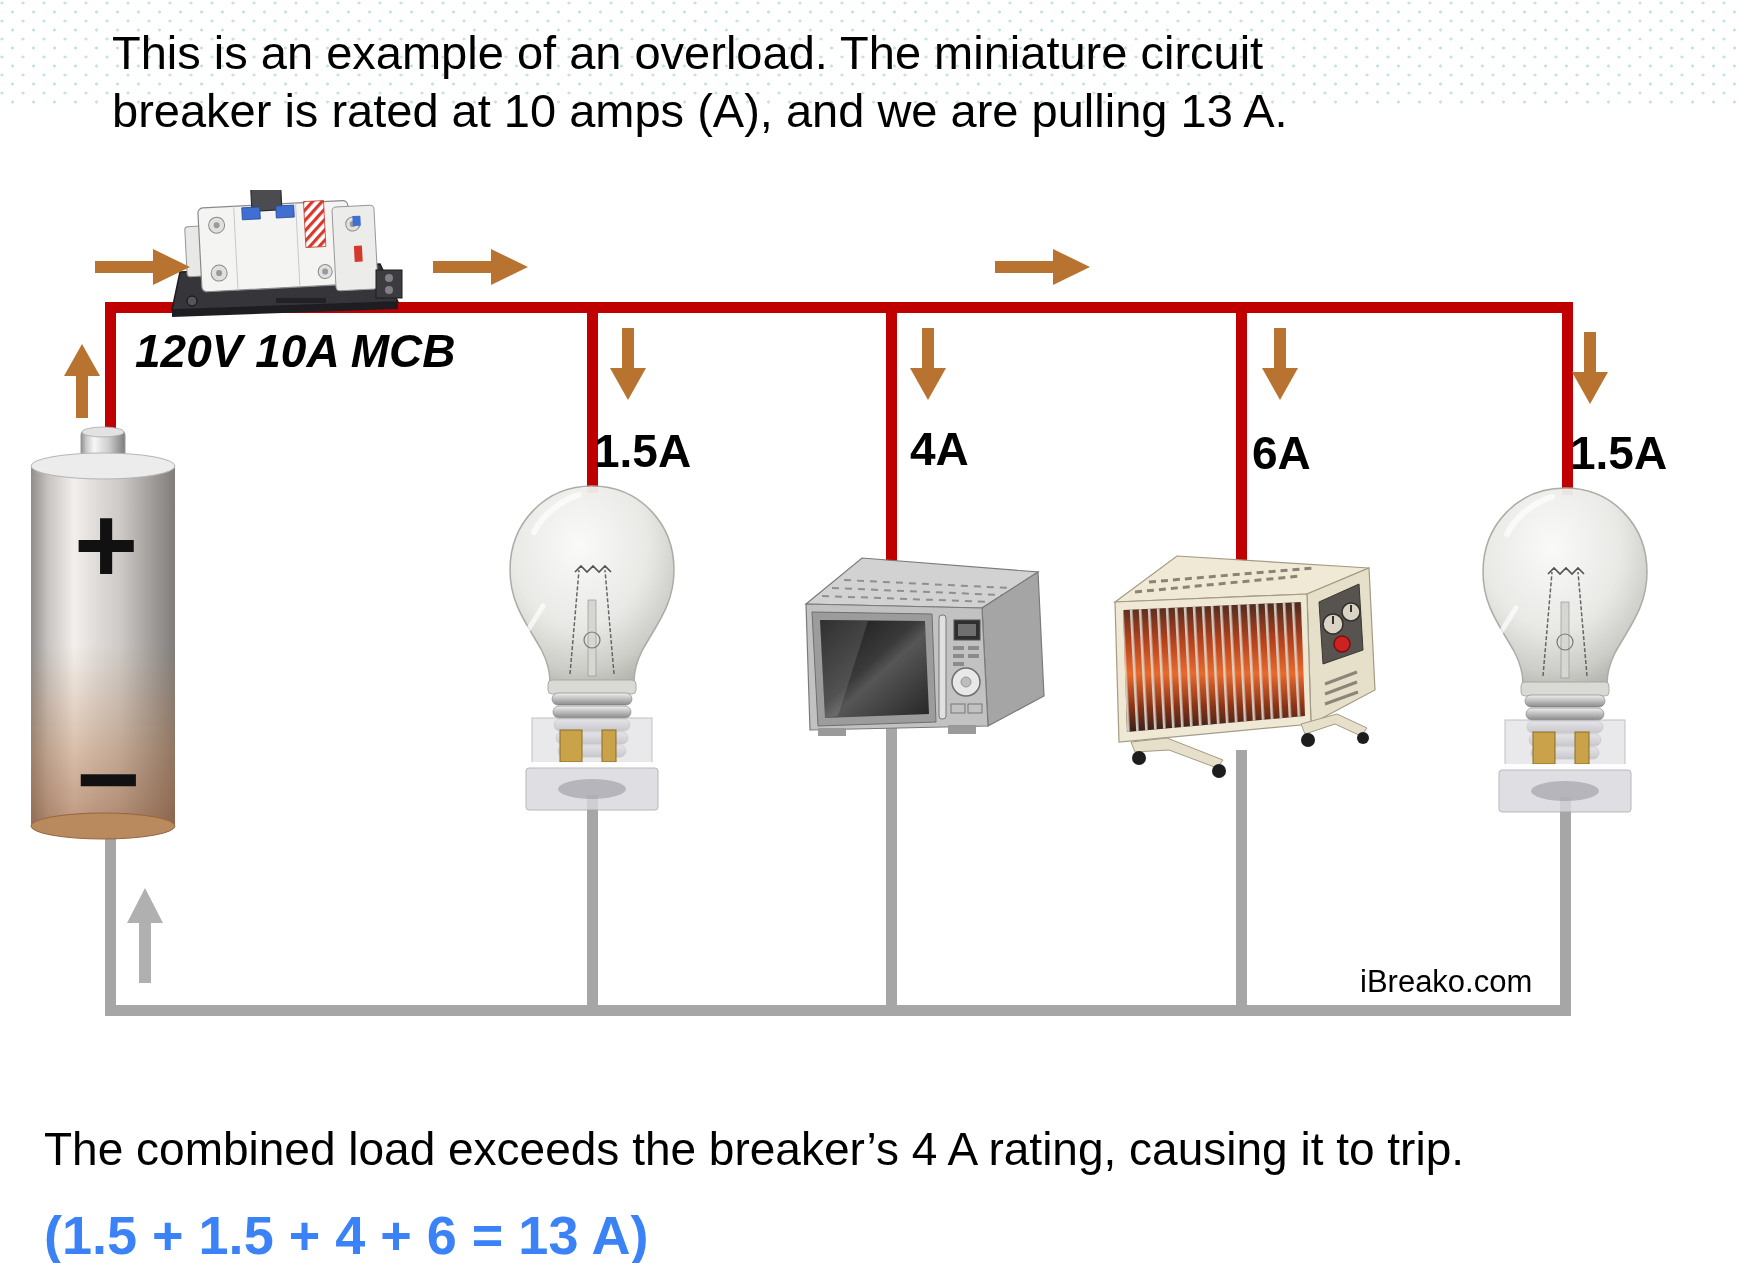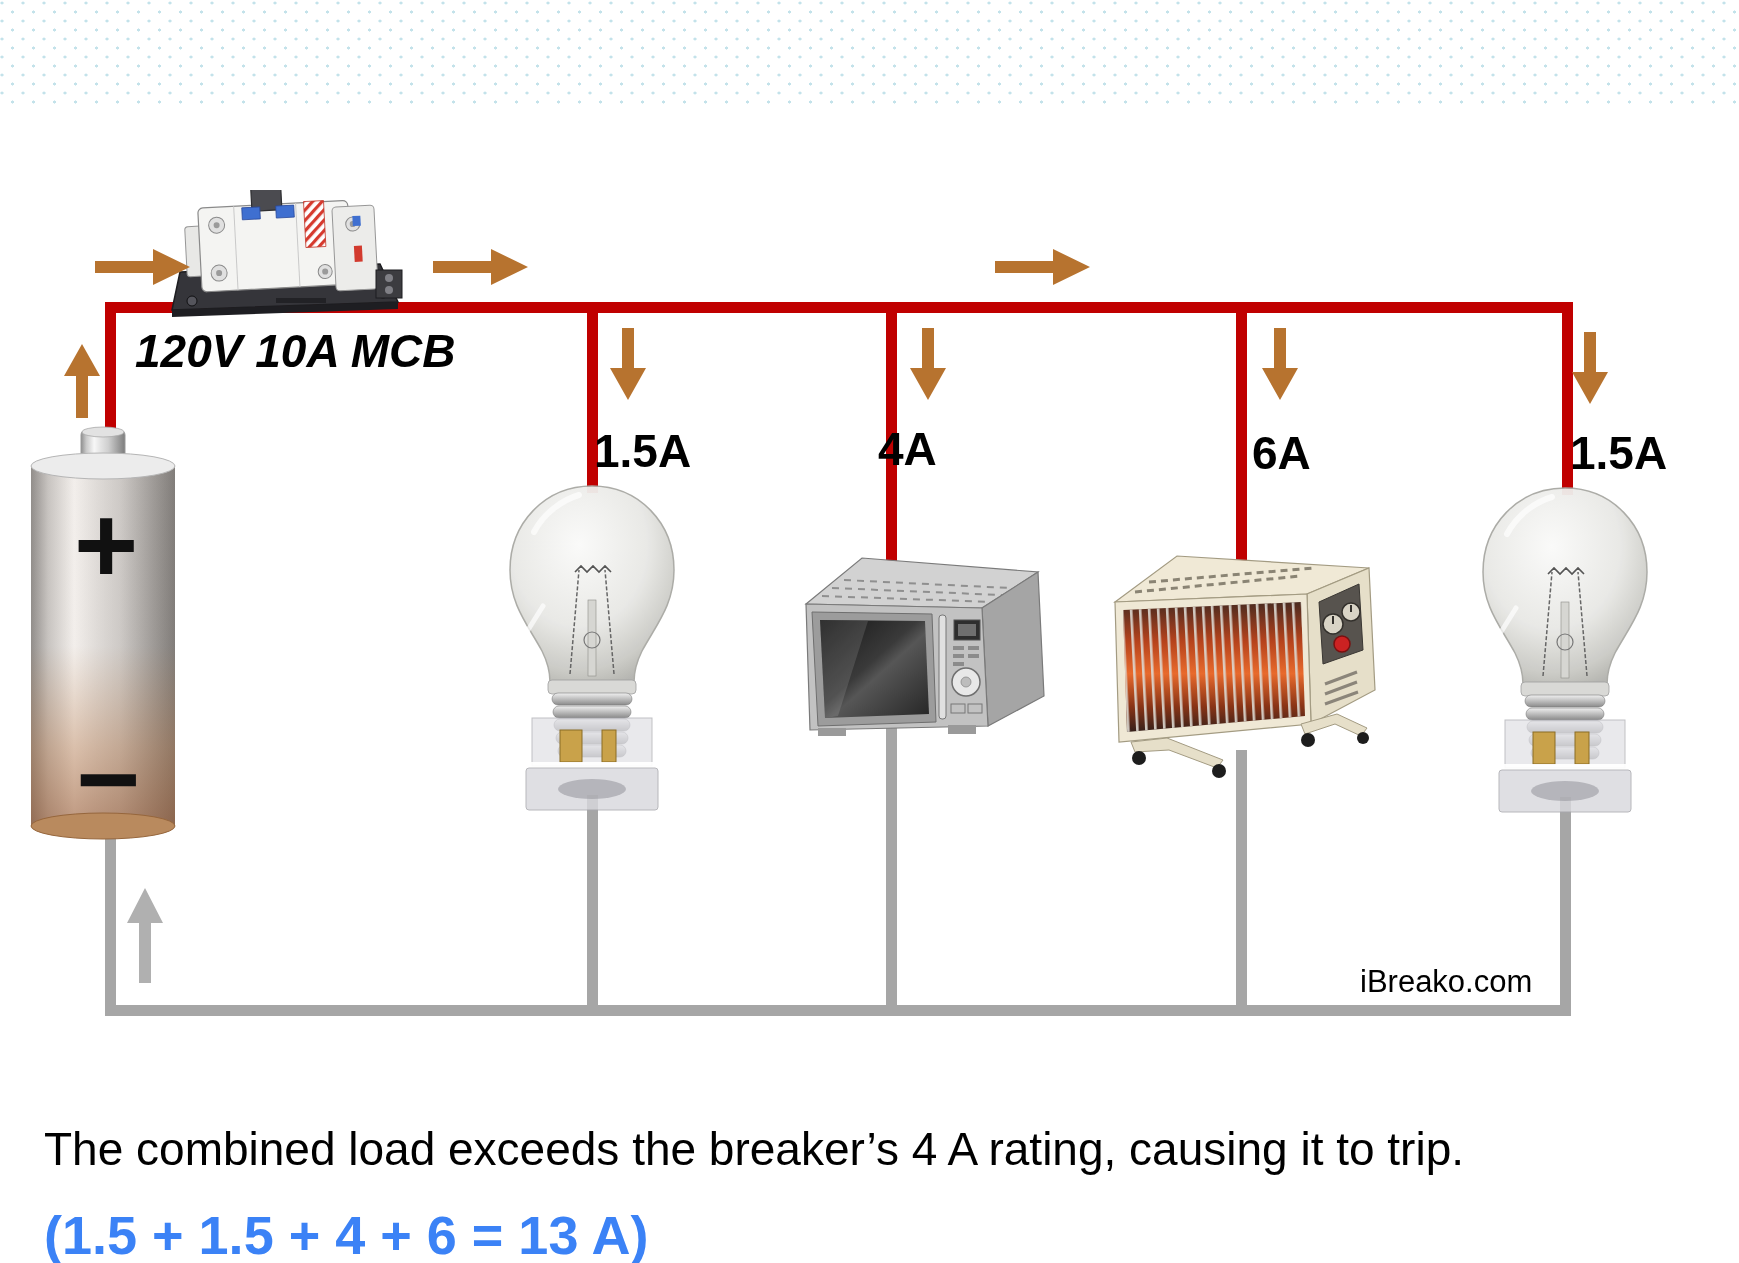--- a/index.html
+++ b/index.html
@@ -21,20 +21,24 @@
   .footer2{position:absolute;left:44px;top:1184px;font-size:54px;font-weight:bold;color:#3b82f6;white-space:nowrap;margin-top:20px;}
   svg{display:block;}
 </style>
 </head>
 <body>
 
 <div id="canvas">
 
   <div class="dot-band"></div>
 
+  <div class="title">
+    <div>This is an example of an overload. The miniature circuit</div>
+    <div>breaker is rated at 10 amps (A), and we are pulling 13 A.</div>
+  </div>
 
   <div class="wire hot" style="left:105px;top:302px;width:11px;height:160px;"></div>
   <div class="wire hot" style="left:105px;top:302px;width:1468px;height:11px;"></div>
   <div class="wire hot" style="left:587px;top:302px;width:11px;height:191px;"></div>
   <div class="wire hot" style="left:886px;top:302px;width:11px;height:273px;"></div>
   <div class="wire hot" style="left:1236px;top:302px;width:11px;height:273px;"></div>
   <div class="wire hot" style="left:1562px;top:302px;width:11px;height:193px;"></div>
 
   <div class="wire neutral" style="left:105px;top:1005px;width:1466px;height:11px;"></div>
   <div class="wire neutral" style="left:105px;top:830px;width:11px;height:186px;"></div>
@@ -305,21 +309,21 @@
       </svg>
   </div>
   <div class="arr" style="left:124px;top:888px;">
     <svg width="42" height="95" viewBox="0 0 42 95">
         <path d="M15,95 V35 H3 L21,0 L39,35 H27 V95 Z" fill="var(--arrow-return)"></path>
       </svg>
   </div>
 
   <div class="lbl" style="left:135px;top:328px;font-style:italic;">120V 10A MCB</div>
   <div class="lbl" style="left:594px;top:428px;">1.5A</div>
-  <div class="lbl" style="left:878px;top:426px;">4A</div>
+  <div class="lbl" style="left:910px;top:426px;">4A</div>
   <div class="lbl" style="left:1252px;top:430px;">6A</div>
   <div class="lbl" style="left:1570px;top:430px;">1.5A</div>
 
   <div class="watermark">iBreako.com</div>
 
   <div class="footer1">The combined load exceeds the breaker’s 4 A rating, causing it to trip.</div>
   <div class="footer2">(1.5 + 1.5 + 4 + 6 = 13 A)</div>
 
 </div>
 

